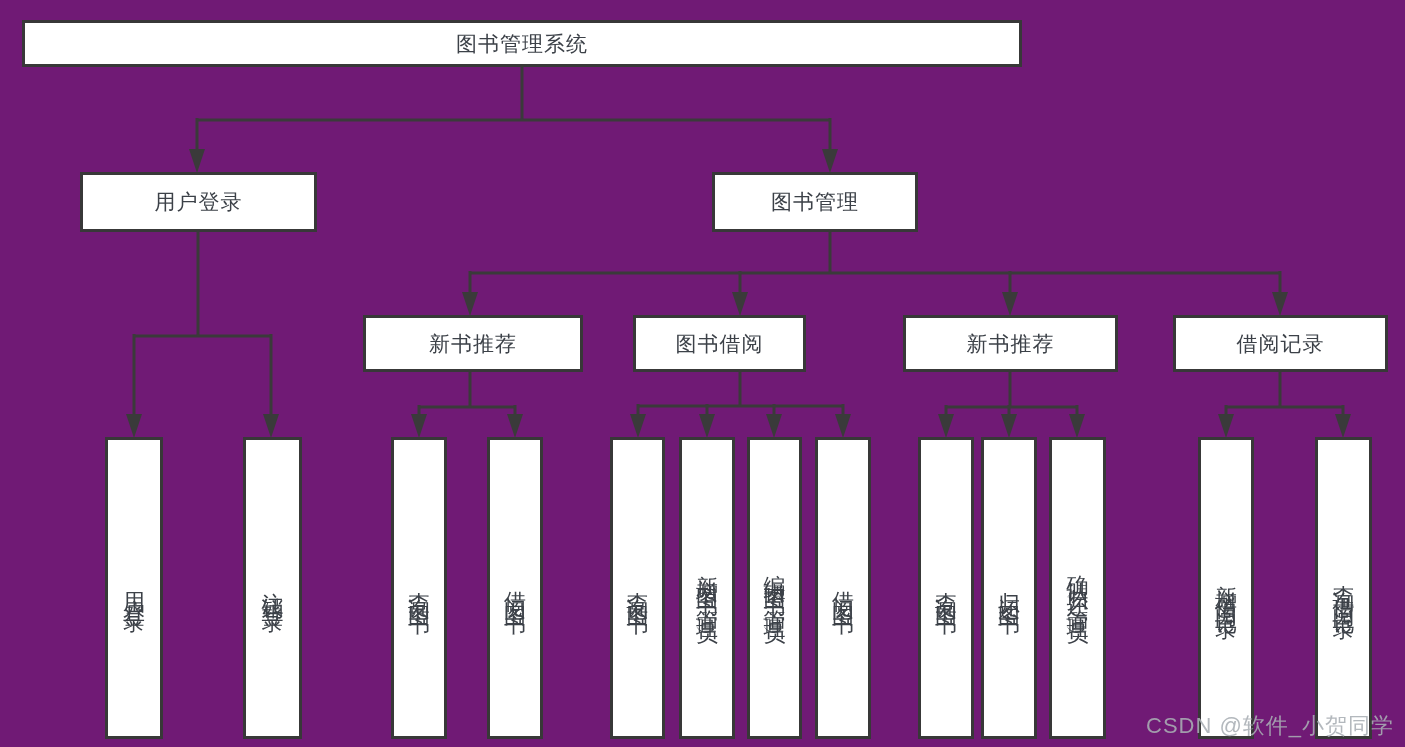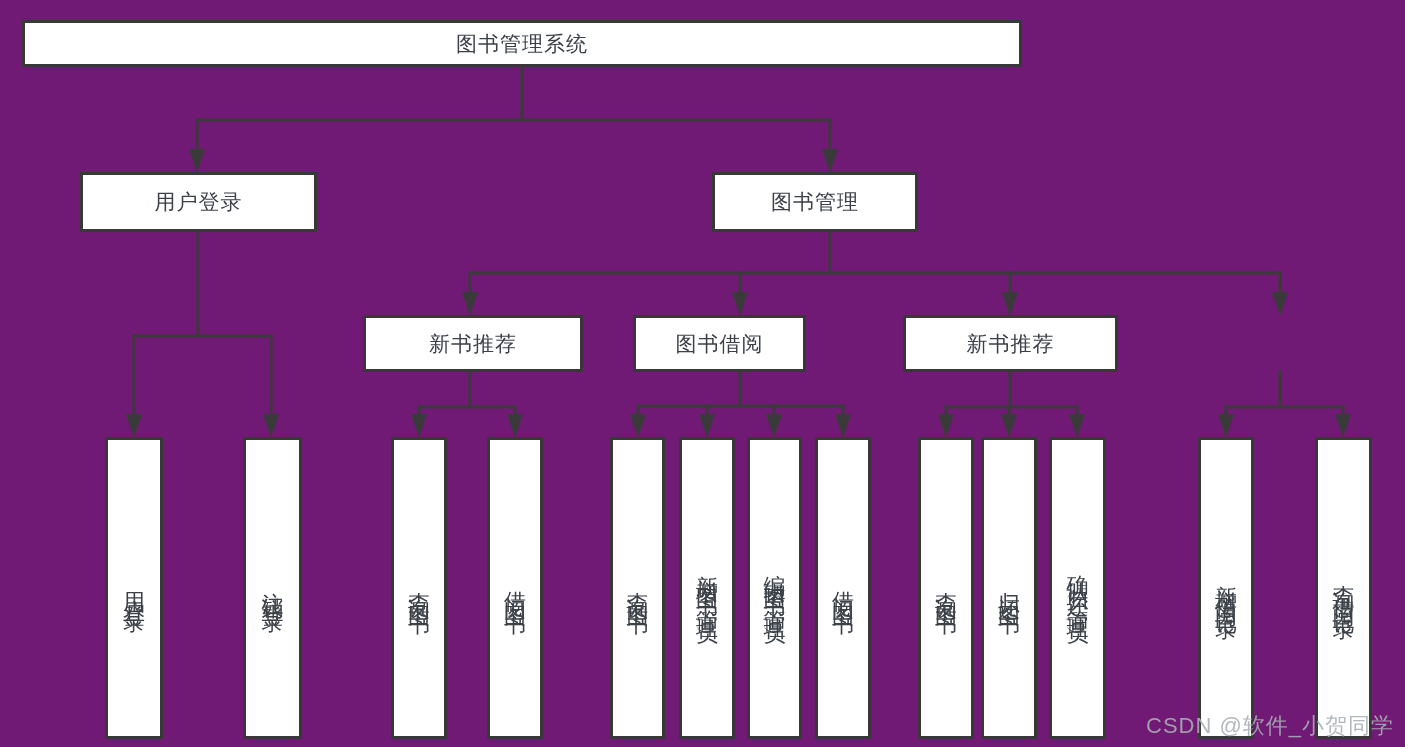--- a/index.html
+++ b/index.html
@@ -110,20 +110,23 @@
 
   <div class="box" style="left:363px;top:315px;width:220px;height:57px;">
     <span class="h-label">新书推荐</span>
   </div>
   <div class="box" style="left:633px;top:315px;width:173px;height:57px;">
     <span class="h-label">图书借阅</span>
   </div>
   <div class="box" style="left:903px;top:315px;width:215px;height:57px;">
     <span class="h-label">新书推荐</span>
   </div>
+  <div class="box" style="left:1173px;top:315px;width:215px;height:57px;">
+    <span class="h-label">借阅记录</span>
+  </div>
 
   <div class="box leaf" style="left:105px;top:437px;width:58px;height:302px;">
     <span class="v-label">用户登录</span>
   </div>
   <div class="box leaf" style="left:243px;top:437px;width:59px;height:302px;">
     <span class="v-label">注销登录</span>
   </div>
 
   <div class="box leaf" style="left:391px;top:437px;width:56px;height:302px;">
     <span class="v-label">查询图书</span>

